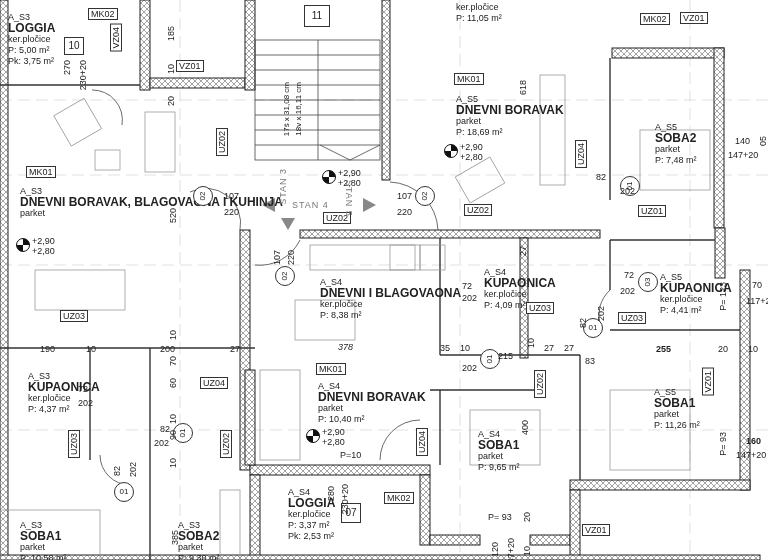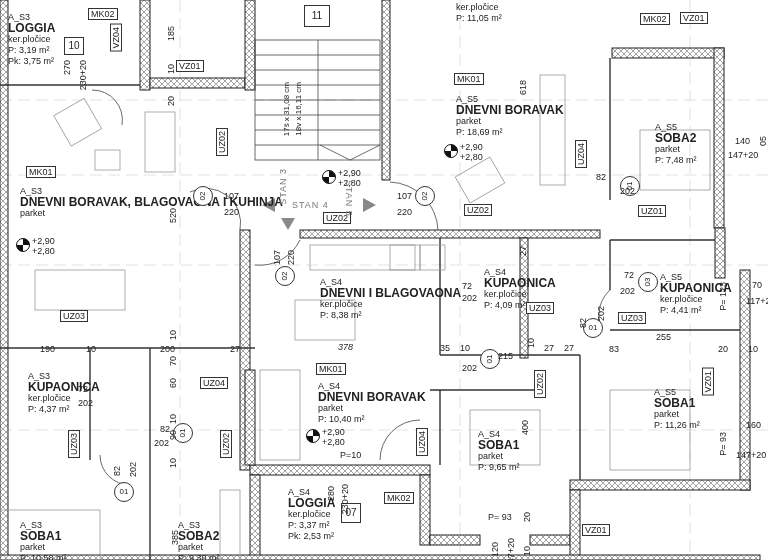--- a/index.html
+++ b/index.html
@@ -129,21 +129,21 @@
     <polygon points="262,205 275,198 275,212"></polygon>
     <polygon points="376,205 363,198 363,212"></polygon>
     <polygon points="281,218 295,218 288,230"></polygon>
   </g>
 </svg>
 
 <div class="lbl" style="left:8px;top:12px;">
   <span class="code">A_S3</span>
   <span class="name">LOGGIA</span>
   <span class="floor">ker.pločice</span>
-  <span class="area">P: 3,19 m²</span>
+  <span class="area">P: 5,00 m²</span>
   <span class="area">Pk: 3,75 m²</span>
 </div>
 
 <div class="lbl" style="left:20px;top:186px;">
   <span class="code">A_S3</span>
   <span class="name">DNEVNI BORAVAK, BLAGOVAONA I KUHINJA</span>
   <span class="floor">parket</span>
 </div>
 
 <div class="lbl" style="left:28px;top:371px;">
@@ -321,26 +321,26 @@
 <span class="dim" style="left:440px;top:343px;">35</span>
 <span class="dim" style="left:460px;top:343px;">10</span>
 <span class="dim" style="left:498px;top:351px;">215</span>
 <span class="dim v" style="left:526px;top:338px;">10</span>
 <span class="dim" style="left:544px;top:343px;">27</span>
 <span class="dim v" style="left:518px;top:246px;">27</span>
 <span class="dim" style="left:462px;top:281px;">72</span>
 <span class="dim" style="left:462px;top:293px;">202</span>
 <span class="dim" style="left:462px;top:363px;">202</span>
 <span class="dim" style="left:564px;top:343px;">27</span>
-<span class="dim" style="left:585px;top:344px;margin-left:24px;">83</span>
+<span class="dim" style="left:585px;top:356px;">83</span>
 <span class="dim v" style="left:578px;top:318px;">82</span>
 <span class="dim v" style="left:596px;top:306px;">202</span>
 <span class="dim" style="left:624px;top:270px;">72</span>
 <span class="dim" style="left:620px;top:286px;">202</span>
-<span class="dim" style="left:656px;top:332px;">255</span>
+<span class="dim" style="left:656px;top:344px;font-weight:bold;">255</span>
 <span class="dim" style="left:718px;top:344px;">20</span>
 <span class="dim" style="left:748px;top:344px;">10</span>
 <span class="dim v" style="left:718px;top:282px;">P= 123</span>
 <span class="dim" style="left:752px;top:280px;">70</span>
 <span class="dim" style="left:746px;top:296px;">117+20</span>
 <span class="dim v" style="left:518px;top:80px;">618</span>
 <span class="dim" style="left:735px;top:136px;">140</span>
 <span class="dim" style="left:728px;top:150px;">147+20</span>
 <span class="dim" style="left:596px;top:172px;">82</span>
 <span class="dim" style="left:620px;top:186px;">202</span>
@@ -359,14 +359,14 @@
 <span class="dim v" style="left:520px;top:420px;">400</span>
 <span class="dim" style="left:340px;top:450px;">P=10</span>
 <span class="dim v" style="left:326px;top:486px;">280</span>
 <span class="dim v" style="left:340px;top:484px;">230+20</span>
 <span class="dim" style="left:488px;top:512px;">P= 93</span>
 <span class="dim v" style="left:522px;top:512px;">20</span>
 <span class="dim v" style="left:490px;top:542px;">120</span>
 <span class="dim v" style="left:506px;top:538px;">147+20</span>
 <span class="dim v" style="left:522px;top:546px;">10</span>
 <span class="dim v" style="left:718px;top:432px;">P= 93</span>
-<span class="dim" style="left:746px;top:420px;">160</span>
+<span class="dim" style="left:746px;top:436px;font-weight:bold;">160</span>
 <span class="dim" style="left:736px;top:450px;">147+20</span>
 
 </body></html>

